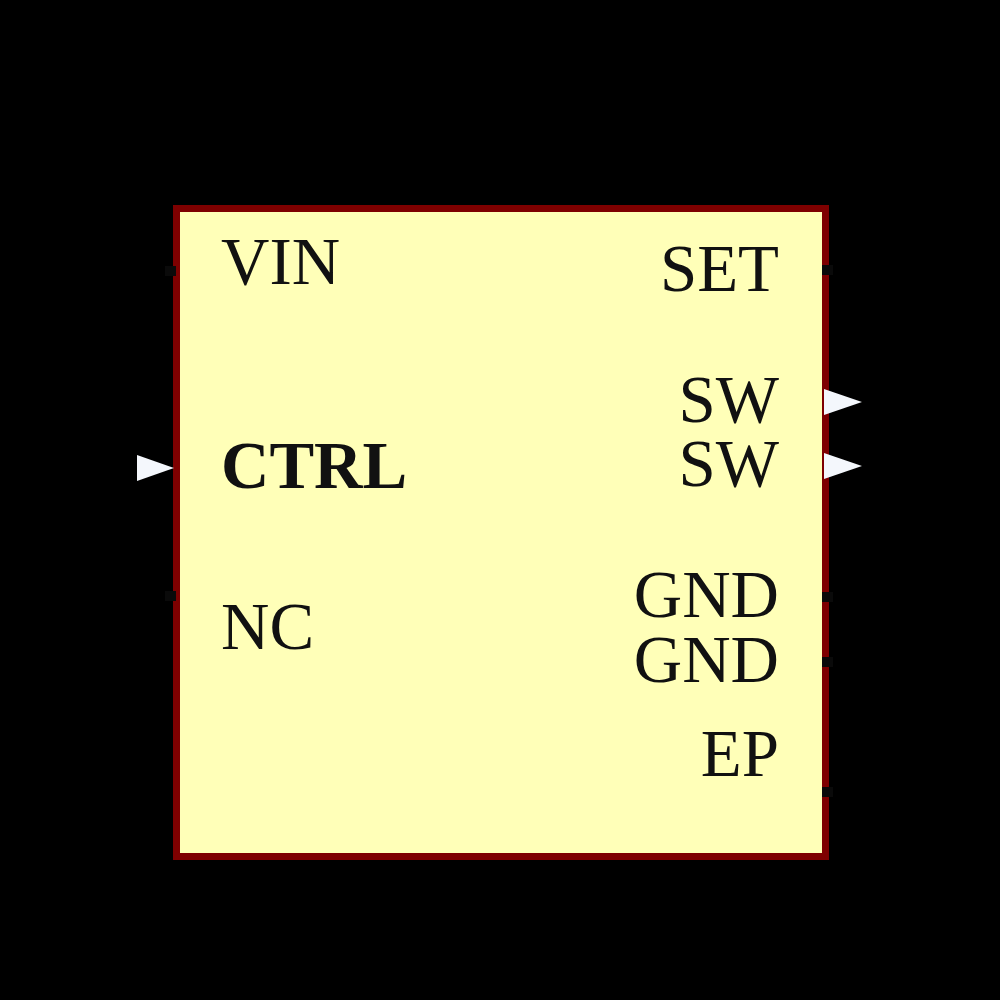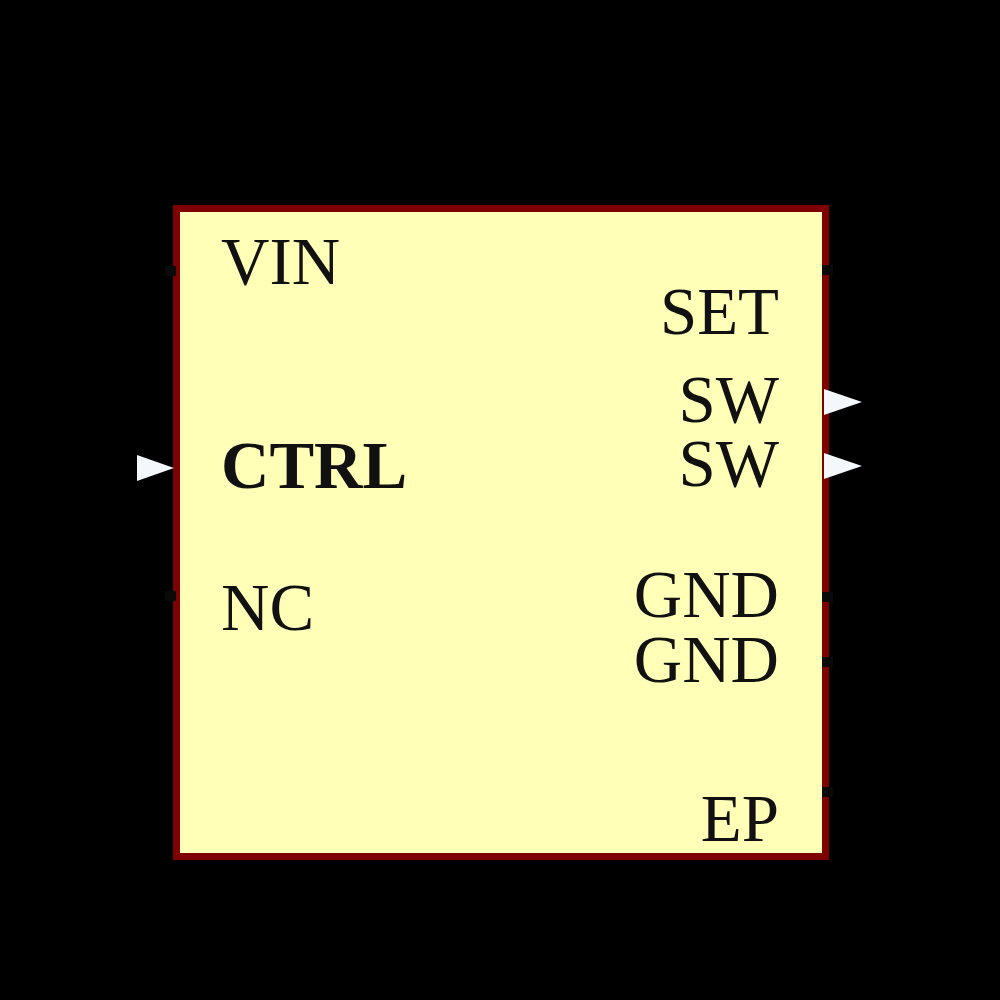--- a/index.html
+++ b/index.html
@@ -58,27 +58,27 @@
     border-top: 13px solid transparent;
     border-bottom: 13px solid transparent;
     border-left: 38px solid var(--arrow-color);
   }
   .pin-arrow.ctrl-in { left: 137px; top: 455px; border-left-width: 37px; }
   .pin-arrow.sw-out-1 { left: 824px; top: 389px; }
   .pin-arrow.sw-out-2 { left: 824px; top: 453px; }
   
   .y-vin  { top: 264px; }
   .y-ctrl { top: 468px; font-weight: bold; }
-  .y-nc   { top: 610px; }
-  .y-set  { top: 271px; margin-top: 43px; }
+  .y-nc   { top: 629px; }
+  .y-set  { top: 271px; }
   .y-sw1  { top: 402px; }
   .y-sw2  { top: 466px; }
   .y-gnd1 { top: 597px; }
   .y-gnd2 { top: 662px; }
-  .y-ep   { top: 821px; }
+  .y-ep   { top: 756px; }
 </style>
 </head>
 <body>
 
 <div class="stage">
 
   <div class="component-body"></div>
 
   <div class="pin-stub left" style="top:266px;"></div>
   <div class="pin-stub left" style="top:591px;"></div>

